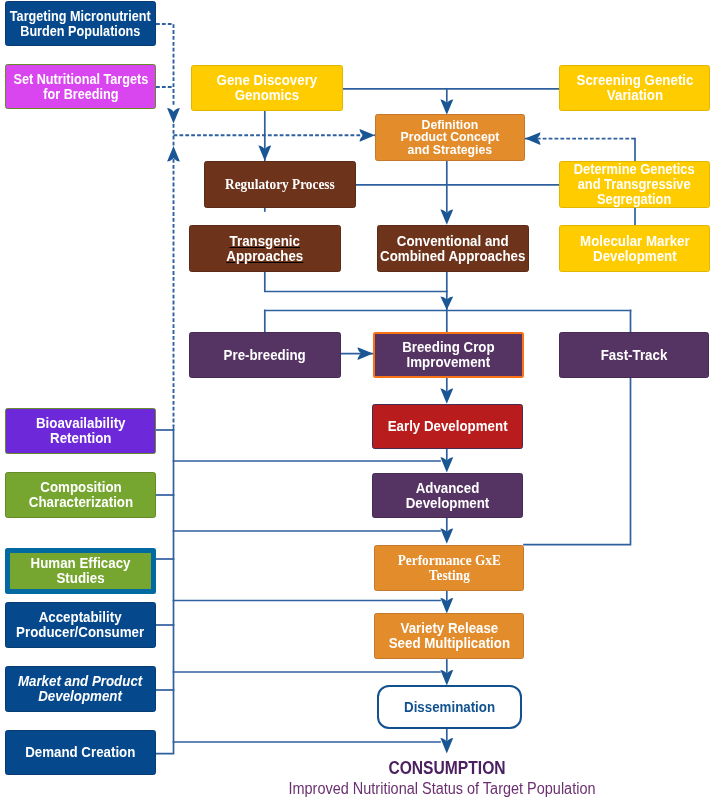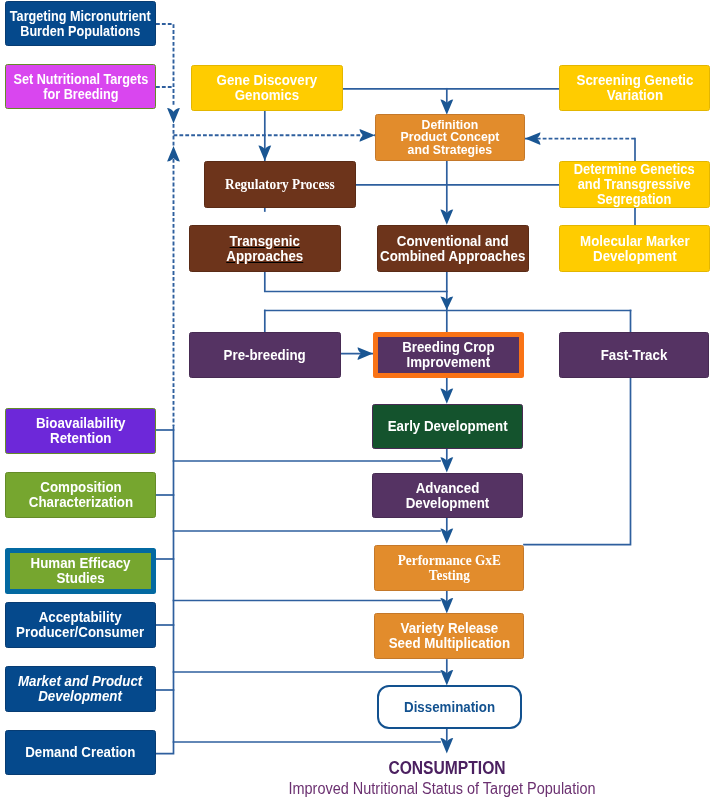--- a/index.html
+++ b/index.html
@@ -131,35 +131,35 @@
 
 <div class="node" style="left:559px;top:225px;width:151px;height:47px;background:#FFCC00;border:1px solid #E3B600;">
       <span class="t">Molecular Marker
 Development</span>
     </div>
 
 <div class="node" style="left:189px;top:332px;width:152px;height:46px;background:#553363;border:1px solid #472B53;">
       <span class="t">Pre-breeding</span>
     </div>
 
-<div class="node" style="left:373px;top:332px;width:151px;height:46px;background:#553363;border:5px solid #f97316;">
+<div class="node" style="left:373px;top:332px;width:151px;height:46px;background:#553363;border:2px solid #f97316;">
       <span class="t">Breeding Crop
 Improvement</span>
     </div>
 
 <div class="node" style="left:559px;top:332px;width:150px;height:46px;background:#553363;border:1px solid #472B53;">
       <span class="t">Fast-Track</span>
     </div>
 
 <div class="node" style="left:5px;top:408px;width:151px;height:46px;background:#6d28d9;border:1px solid #648B28;">
       <span class="t">Bioavailability
 Retention</span>
     </div>
 
-<div class="node" style="left:372px;top:404px;width:151px;height:45px;background:#14532d;border:1px solid #472B53;">
+<div class="node" style="left:372px;top:404px;width:151px;height:45px;background:#b91c1c;border:1px solid #472B53;">
       <span class="t">Early Development</span>
     </div>
 
 <div class="node" style="left:5px;top:472px;width:151px;height:46px;background:#76A62F;border:1px solid #648B28;">
       <span class="t">Composition
 Characterization</span>
     </div>
 
 <div class="node" style="left:372px;top:473px;width:151px;height:45px;background:#553363;border:1px solid #472B53;">
       <span class="t">Advanced

